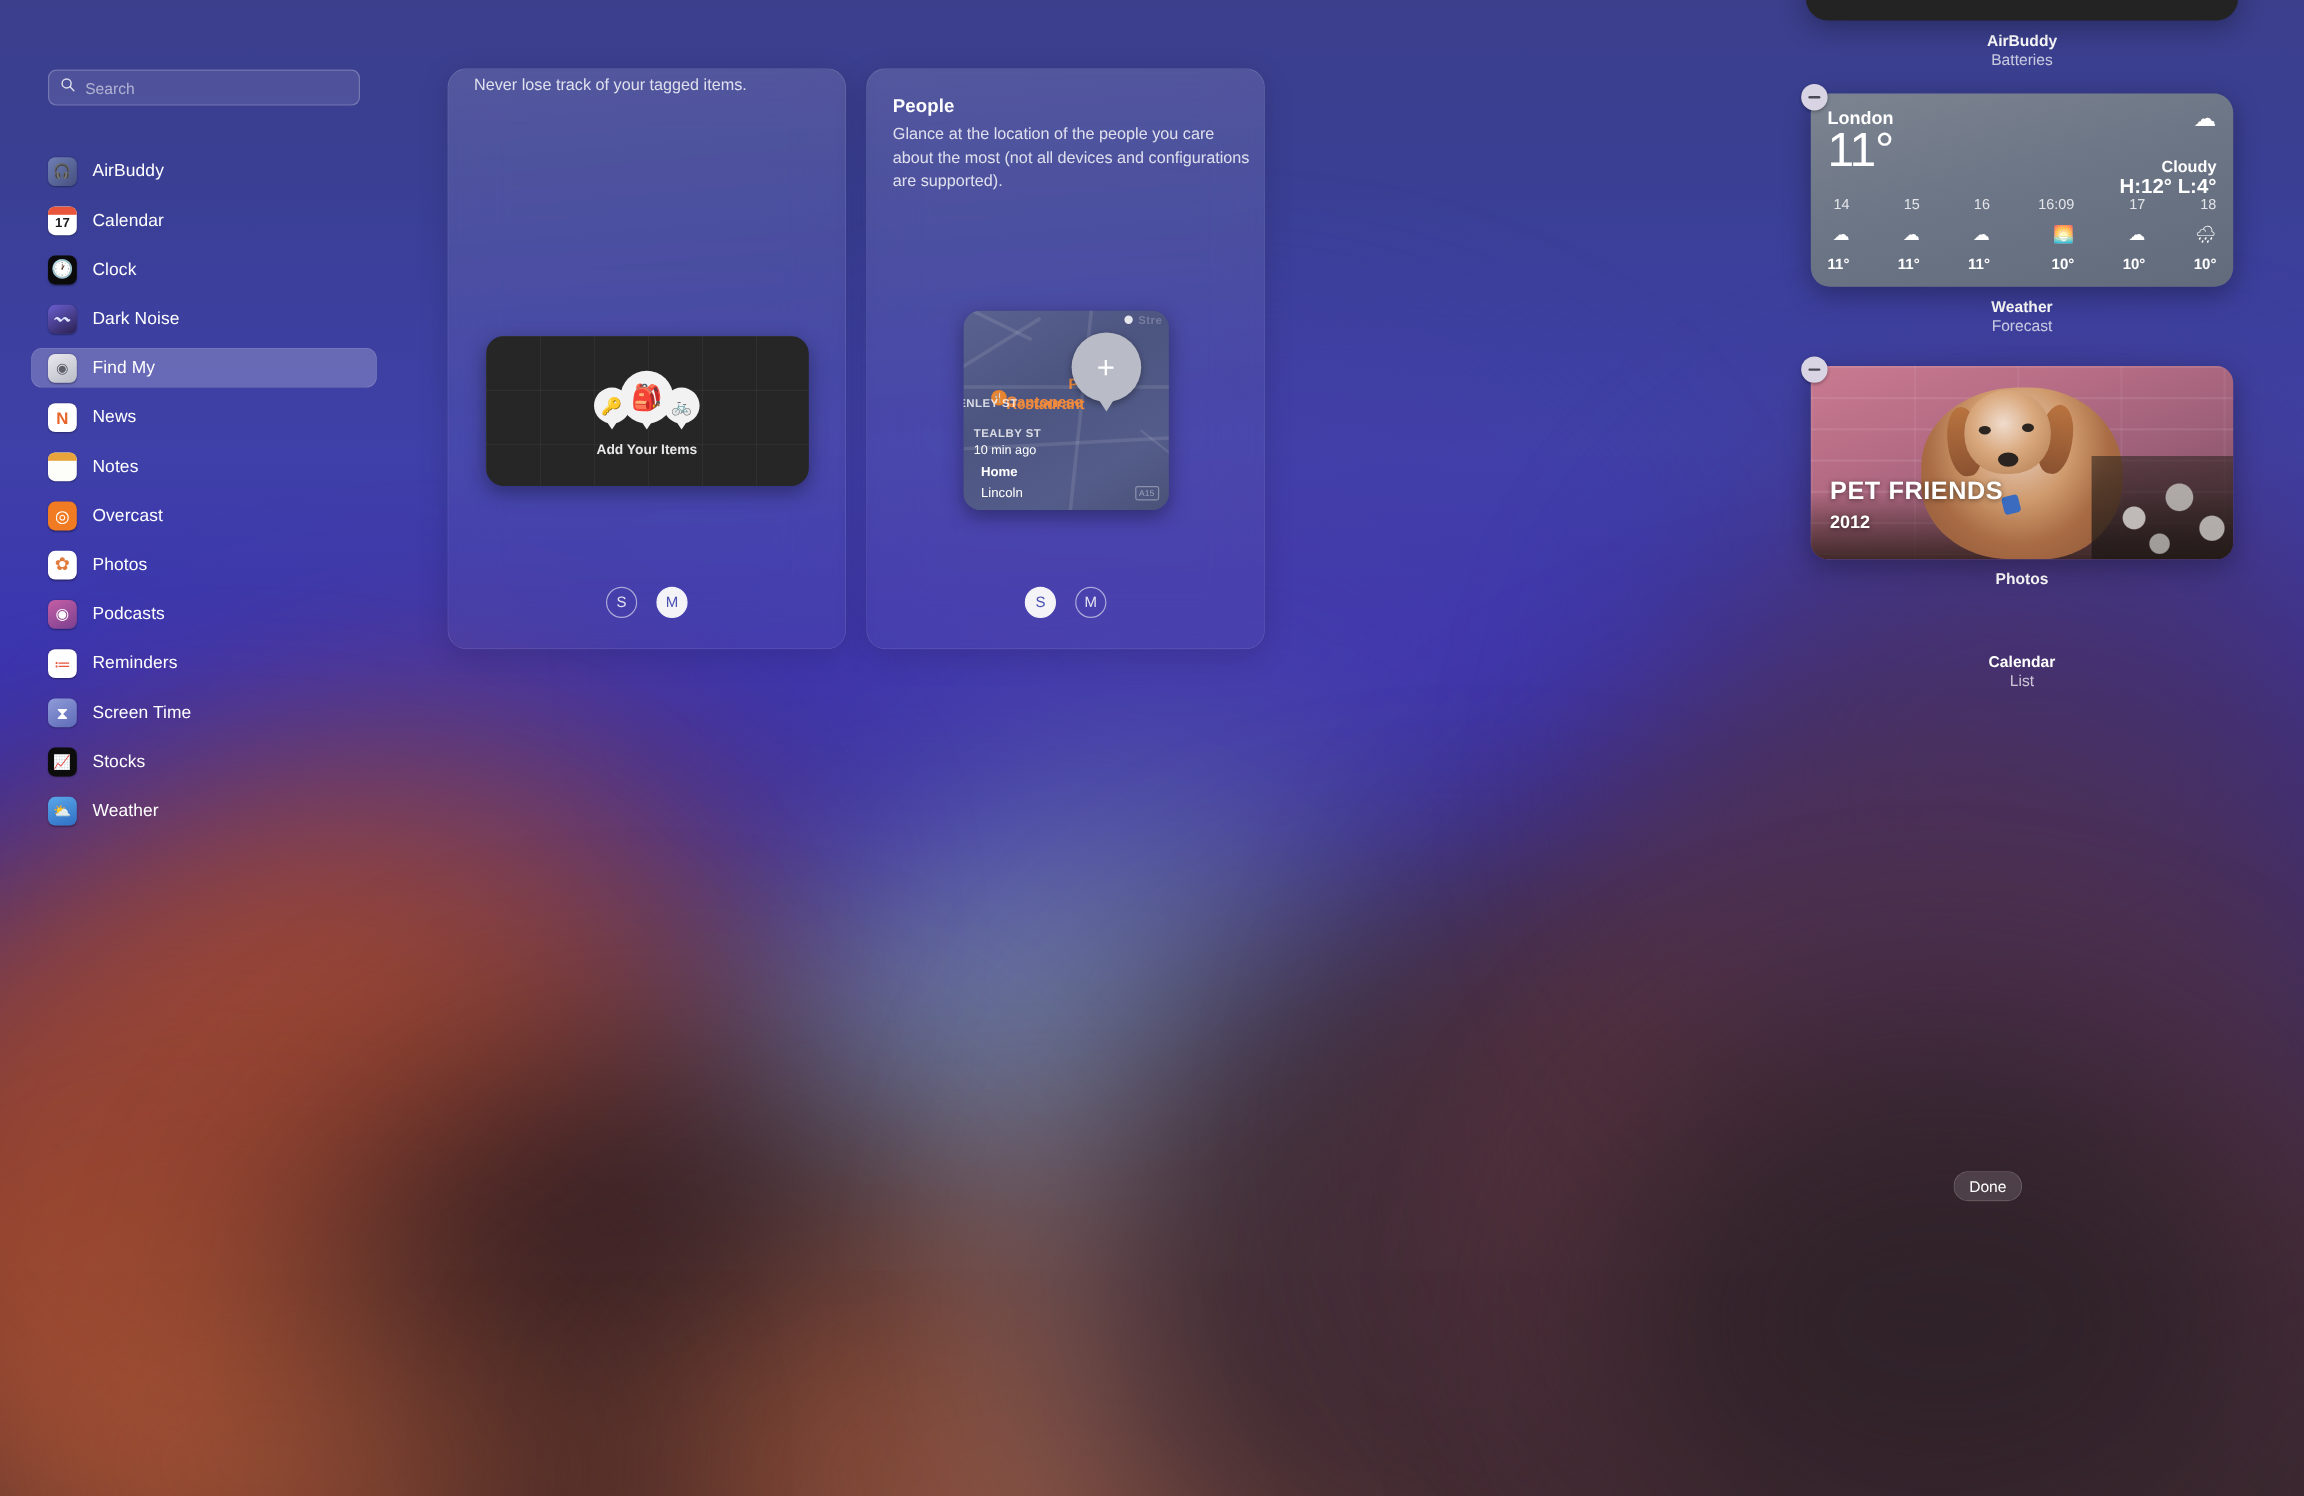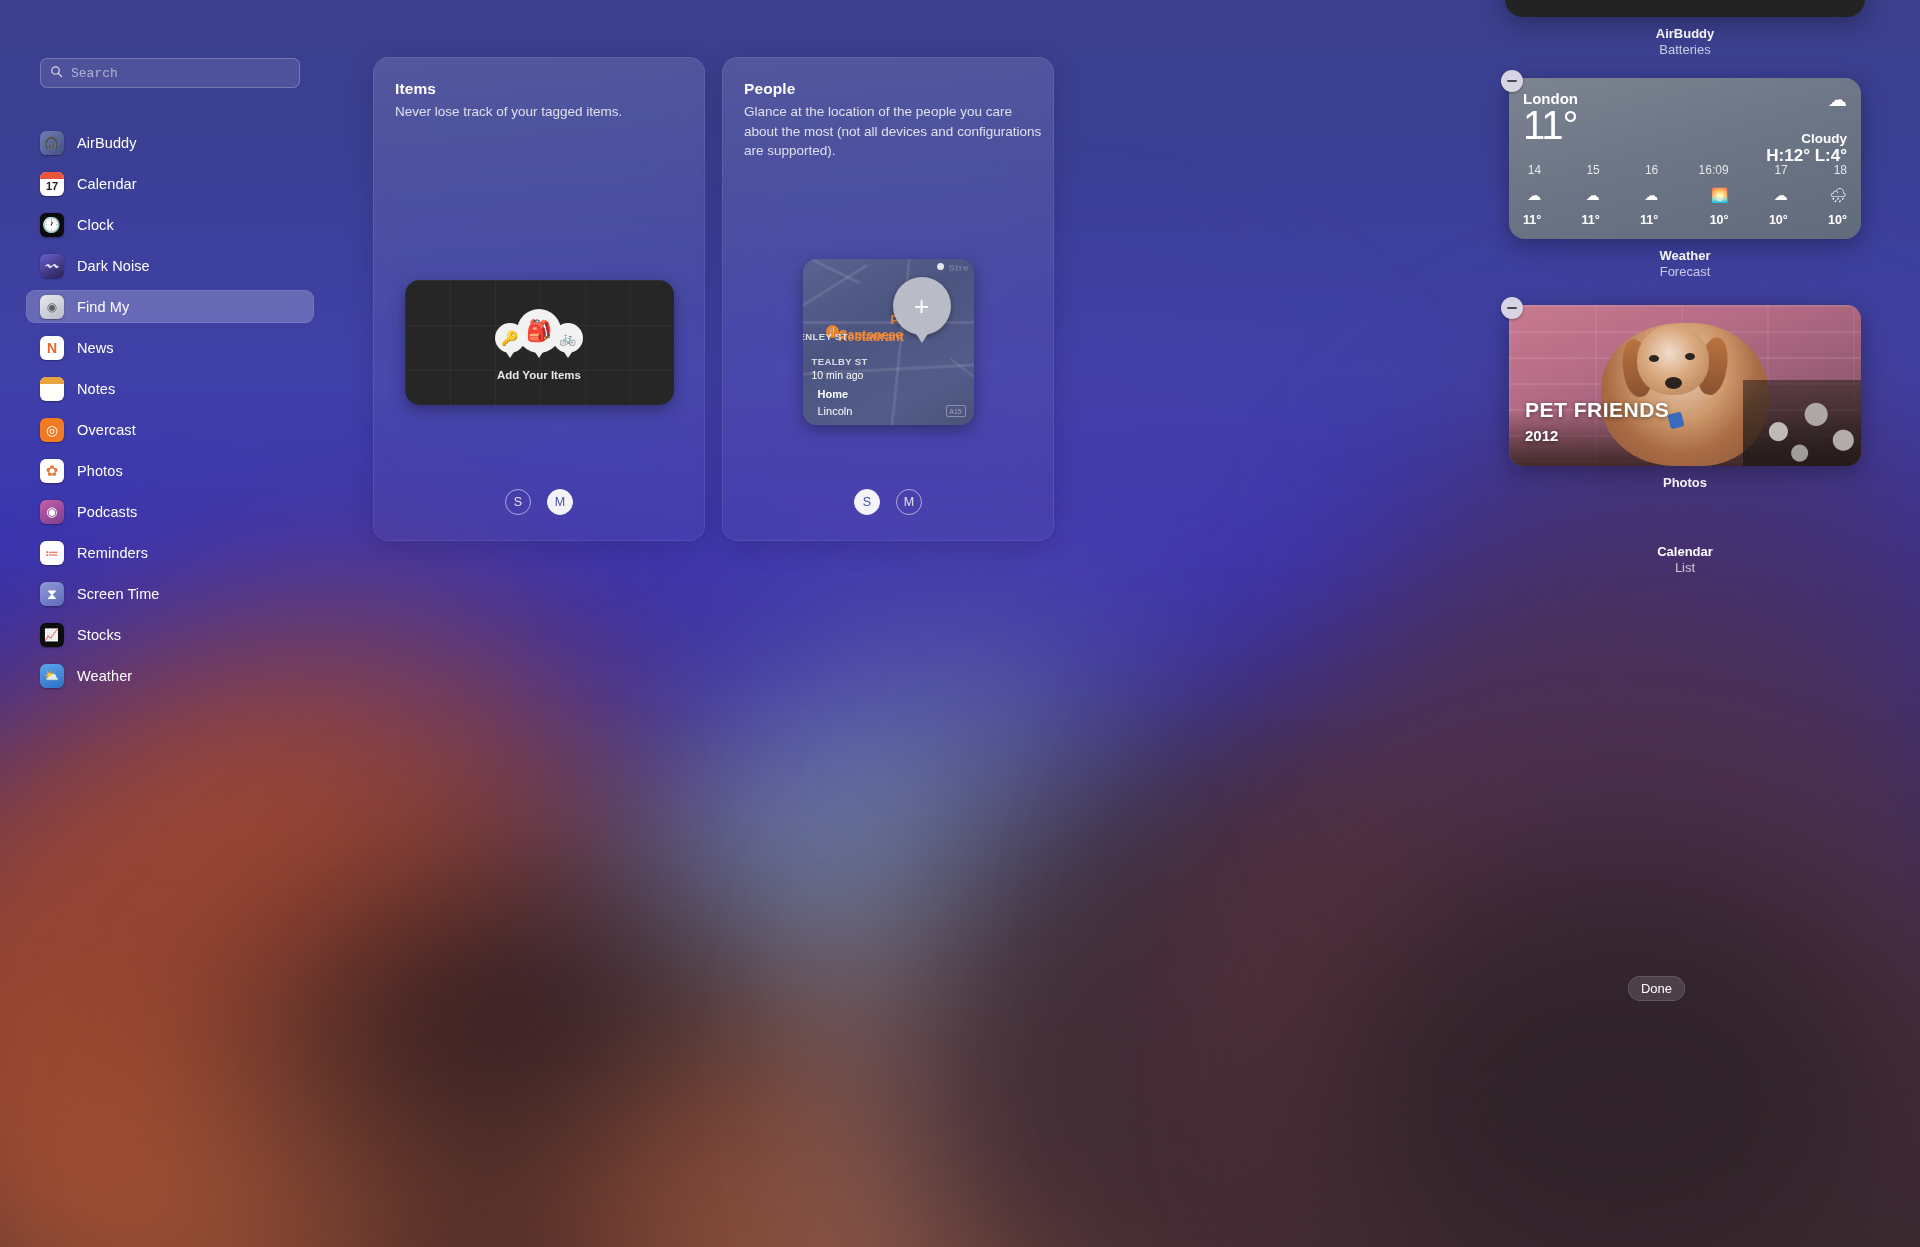--- a/index.html
+++ b/index.html
@@ -39,21 +39,21 @@
   .search-wrap {
     margin:0 40px 38px 40px; height:30px;
     background:rgba(255,255,255,0.10);
     border:1px solid rgba(255,255,255,0.22);
     border-radius:7px;
     display:flex; align-items:center; gap:8px; padding:0 9px;
   }
   .search-wrap svg { flex:0 0 auto; }
   .search-input {
     background:transparent; border:0; outline:0;
-    color:#fff; font-size:13px; font-family:Liberation Mono, monospace;
+    color:#fff; font-size:13px; font-family:Liberation Sans, sans-serif;
     width:100%; caret-color:#fff;
   }
   .search-input::placeholder { color:rgba(255,255,255,0.55); }
 
   .applist { padding:0 26px; }
   .app-row {
     display:flex; align-items:center; gap:13px;
     height:33px; margin:0 0 8px 0;
     padding:0 14px; border-radius:9px;
     cursor:default;
@@ -355,21 +355,20 @@
         <div class="app-row">
           <div class="appicon" style="background: linear-gradient(160deg, rgb(90, 167, 234), rgb(47, 111, 196)); font-size: 12px;">
             <span style="position: relative; line-height: 1;">⛅</span>
           </div>
           <div class="label">Weather</div>
         </div>
       </div>
   </div>
 
   <div class="gallery-card" id="card-items">
-    <div class="c-title">Items</div>
     <div class="c-desc">Never lose track of your tagged items.</div>
 
     <div class="preview-area">
       <div class="items-widget">
         <div class="grid"></div>
         <div class="pins">
           <div class="pin small">
               <span>🔑</span>
             </div>
           <div class="pin mid">

